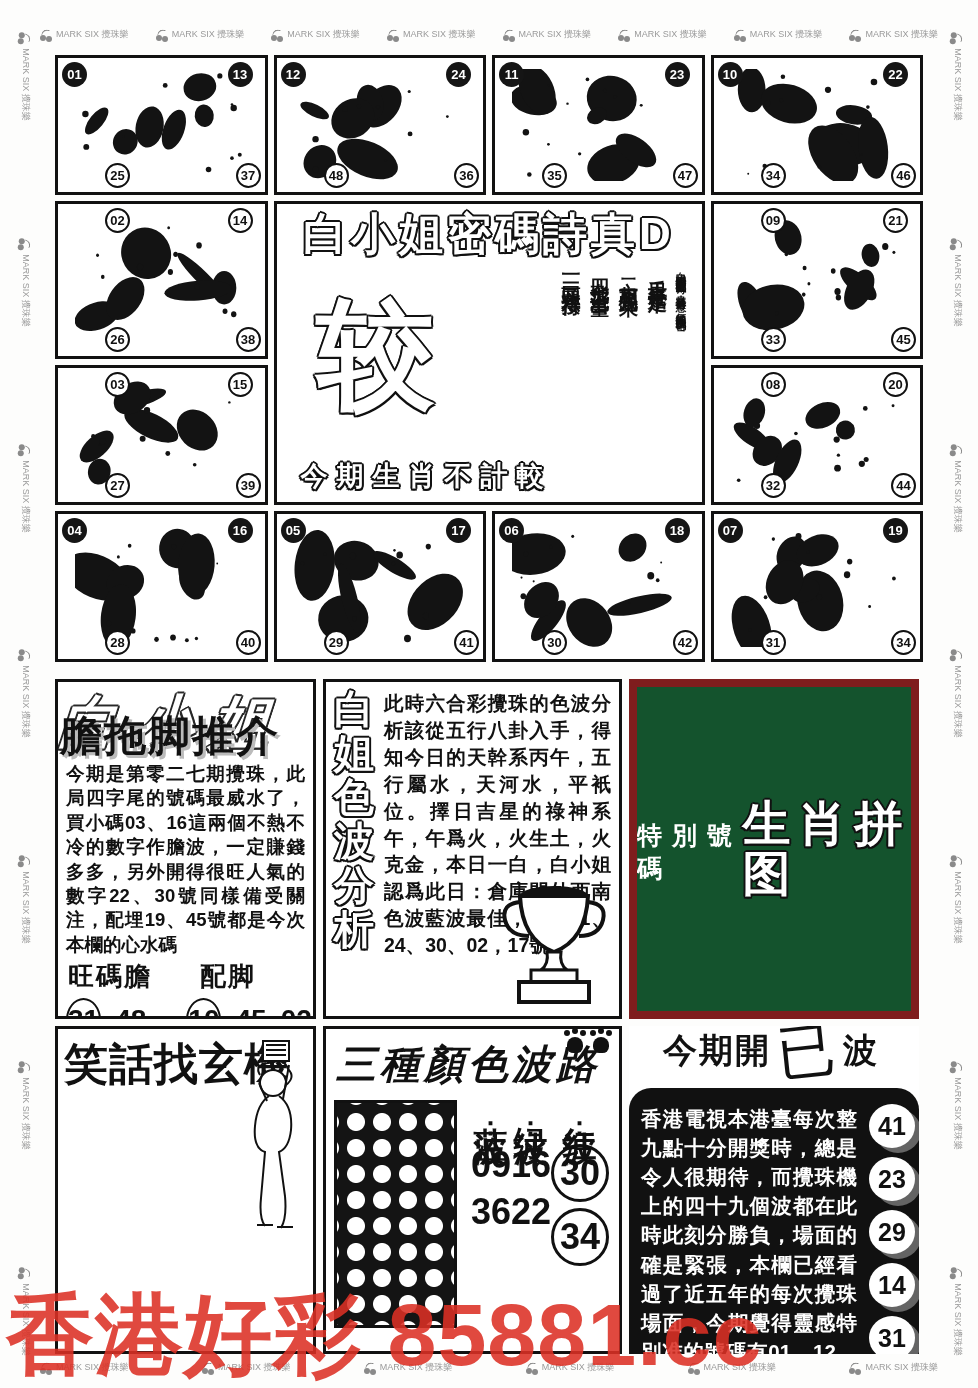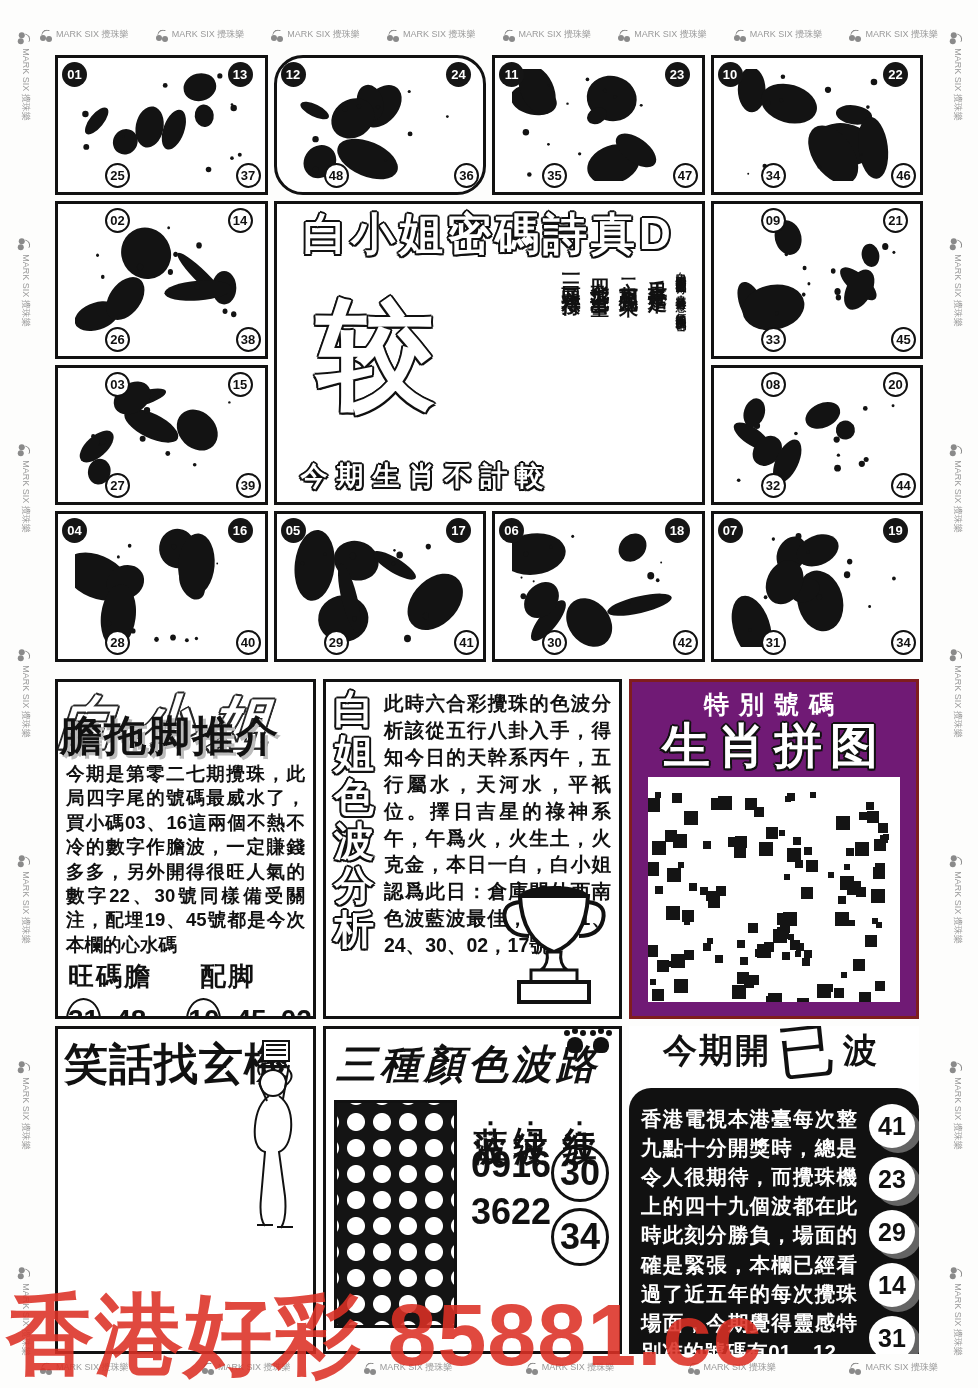--- a/index.html
+++ b/index.html
@@ -50,21 +50,21 @@
   .dt-labels{display:flex;gap:48px;padding:0 10px;font-size:26px;font-weight:800;letter-spacing:2px;}
   .dt-nums{display:flex;align-items:center;gap:14px;padding:4px 8px;font-size:28px;font-weight:700;}
   .circ{display:inline-flex;align-items:center;justify-content:center;width:40px;height:40px;border:2.5px solid #111;border-radius:50%;}
   
   .ca{display:flex;}
   .ca-title{flex:0 0 56px;display:flex;flex-direction:column;align-items:center;padding-top:6px;gap:2px;}
   .ca-title span{font-size:40px;font-weight:800;line-height:1.05;}
   .ca-body{flex:1;font-size:19.5px;font-weight:600;line-height:1.38;padding:8px 8px 4px 2px;text-align:justify;}
   .trophy{position:absolute;right:6px;bottom:6px;}
   
-  .pz{background:#701a75;display:flex;flex-direction:column;align-items:center;border:3px solid #7f1d1d;}
+  .pz{background:#14532d;display:flex;flex-direction:row;align-items:center;border:8px solid #7f1d1d;}
   .pz-kicker{color:#fff;font-size:25px;font-weight:800;letter-spacing:10px;margin-top:6px;}
   .pz-title{font-size:48px;font-weight:800;letter-spacing:8px;line-height:1.05;}
   .pz-canvas{position:relative;width:252px;flex:1;background:#fff;margin:6px 0 14px 0;overflow:hidden;}
   #noise{position:absolute;left:0;top:0;width:6px;height:6px;background:transparent;}
   
   .jk-title{font-size:44px;font-weight:800;letter-spacing:1px;padding:6px 6px 0 6px;}
   .jk-body{padding:10px 64px 6px 10px;font-family:"DejaVu Serif",serif;font-style:italic;font-size:18px;line-height:1.75;}
   .jk-art{position:absolute;right:2px;top:6px;}
   
   .tc-title{font-family:"DejaVu Serif",serif;font-style:italic;font-weight:700;font-size:40px;padding:8px 15px 0 10px;letter-spacing:4px;}
@@ -255,21 +255,21 @@
             <circle cx="183" cy="45" r="3.7" fill="#131313"></circle>
             <circle cx="13" cy="90" r="3.4" fill="#131313"></circle>
             <circle cx="181" cy="41" r="1.5" fill="#131313"></circle>
             <circle cx="154" cy="116" r="3.2" fill="#131313"></circle>
             <circle cx="190" cy="99" r="2.3" fill="#131313"></circle>
             <circle cx="56" cy="78" r="1.1" fill="#131313"></circle>
             <circle cx="181" cy="103" r="2.1" fill="#131313"></circle>
             <circle cx="167" cy="8" r="3.0" fill="#131313"></circle>
           </svg>
         </div>
-        <div class="panel" style="grid-area: p2; border-radius: 29px;">
+        <div class="panel" style="grid-area: p2;">
           <span class="badge tl dark">12</span>
           <span class="badge tr dark">24</span>
           <span class="badge bl lite">48</span>
           <span class="badge br lite">36</span>
           <svg viewBox="0 0 200 130" preserveAspectRatio="none">
             <ellipse cx="25" cy="48" rx="18" ry="7" transform="rotate(206 25 48)" fill="#131313"></ellipse>
             <ellipse cx="102" cy="43" rx="28" ry="19" transform="rotate(311 102 43)" fill="#131313"></ellipse>
             <ellipse cx="86" cy="104" rx="37" ry="20" transform="rotate(203 86 104)" fill="#131313"></ellipse>
             <ellipse cx="89" cy="39" rx="21" ry="15" transform="rotate(75 89 39)" fill="#131313"></ellipse>
             <ellipse cx="31" cy="107" rx="18" ry="20" transform="rotate(221 31 107)" fill="#131313"></ellipse>

